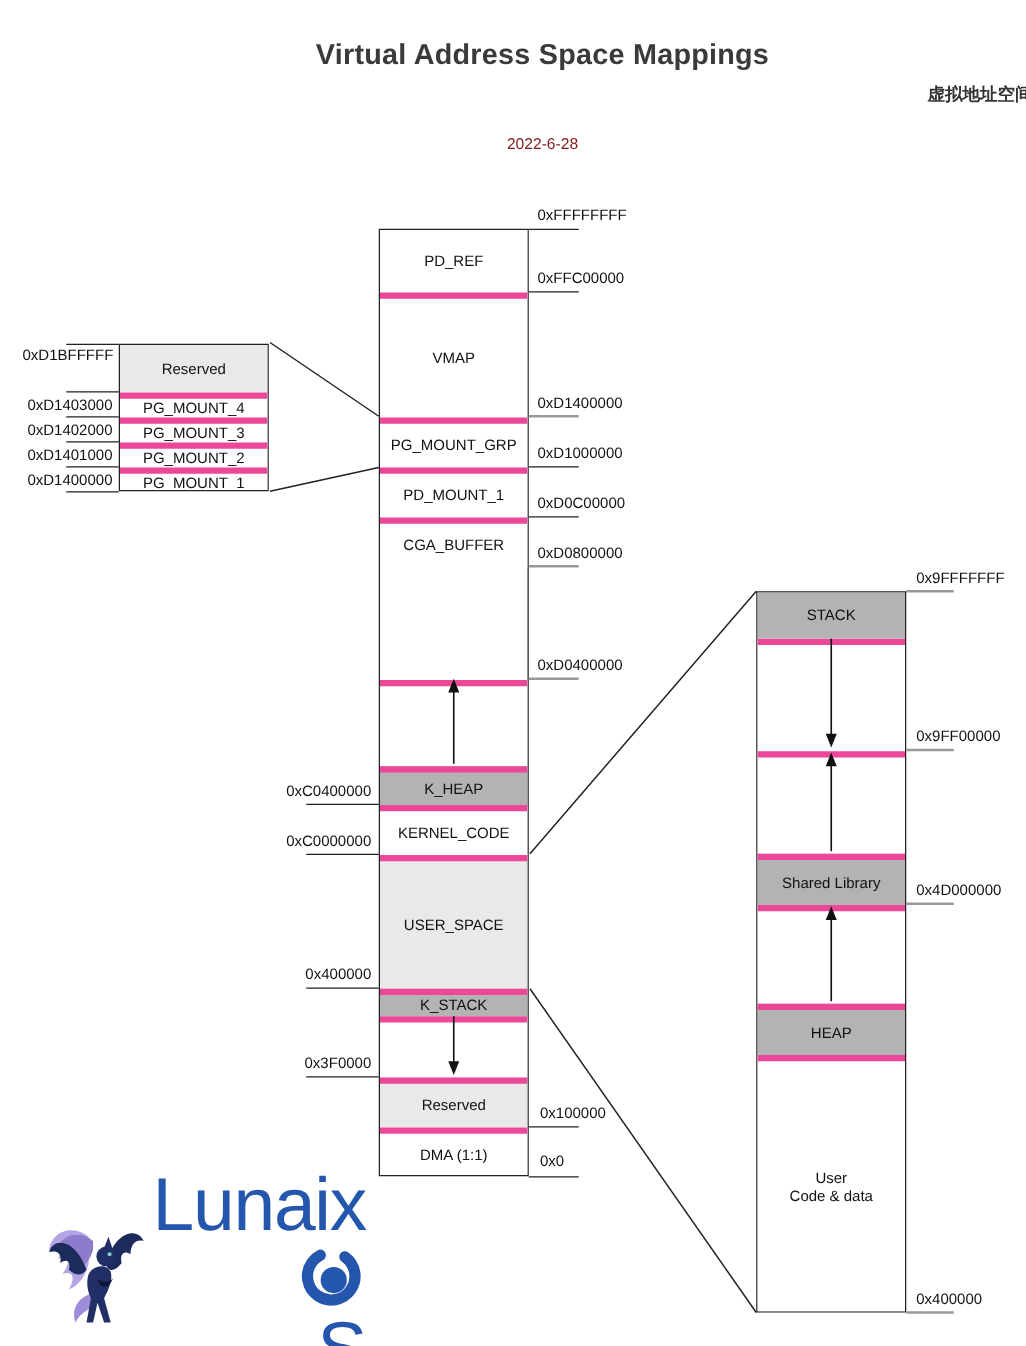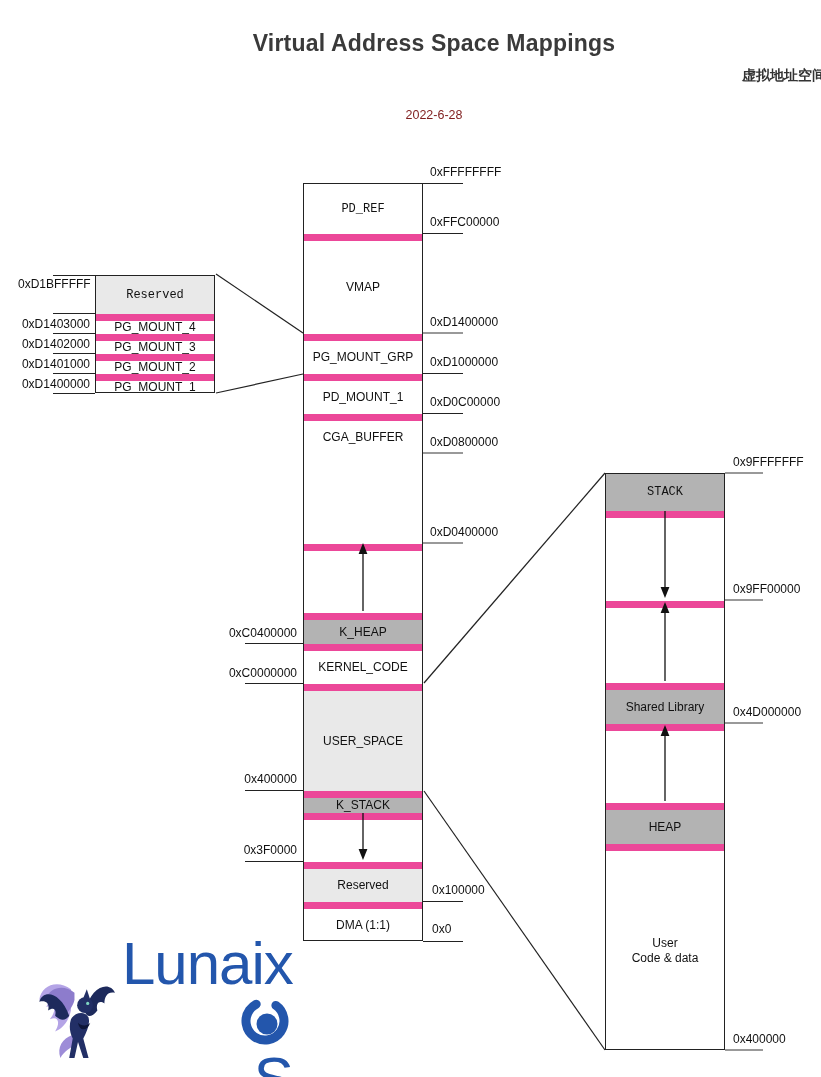--- a/index.html
+++ b/index.html
@@ -7,23 +7,23 @@
         font-family:"Liberation Sans","DejaVu Sans",sans-serif;color:#1a1a1a;padding-left:47px;}
   .hdr-title{position:absolute;left:0;right:0;top:30px;text-align:center;
              font-size:23px;font-weight:bold;color:#3a3a3a;letter-spacing:.2px;}
   .hdr-sub{position:absolute;left:0;right:0;top:67px;text-align:right;
            font-size:14px;font-weight:bold;color:#333;}
   .hdr-date{position:absolute;left:0;right:0;top:108px;text-align:center;
             font-size:12.5px;color:#7f1d1d;}
 
   .col{position:absolute;border:1px solid #222;box-sizing:border-box;overflow:hidden;background:#fff;}
   .seg{position:absolute;left:0;right:0;display:flex;align-items:center;justify-content:center;
-       font-size:12px;color:#111;border-top:7px solid #ec4899;box-sizing:border-box;
+       font-size:12px;color:#111;border-top:5px solid #ec4899;box-sizing:border-box;
        text-align:center;white-space:pre-line;line-height:1.25;}
-  .seg.nt{border-top:none;font-family:Liberation Mono, monospace;}
+  .seg.nt{border-top:none;}
   .f-white{background:#ffffff;}
   .f-gray{background:#b3b3b3;}
   .f-light{background:#e9e9e9;}
 
   .tick{position:absolute;height:0;border-top:1px solid #222;}
   .tick.g{border-top:2px solid #999;}
   .addr{position:absolute;font-size:12px;color:#111;white-space:nowrap;}
   .addr.ra{text-align:right;}
 
   .overlay{position:absolute;left:0;top:0;pointer-events:none;}

